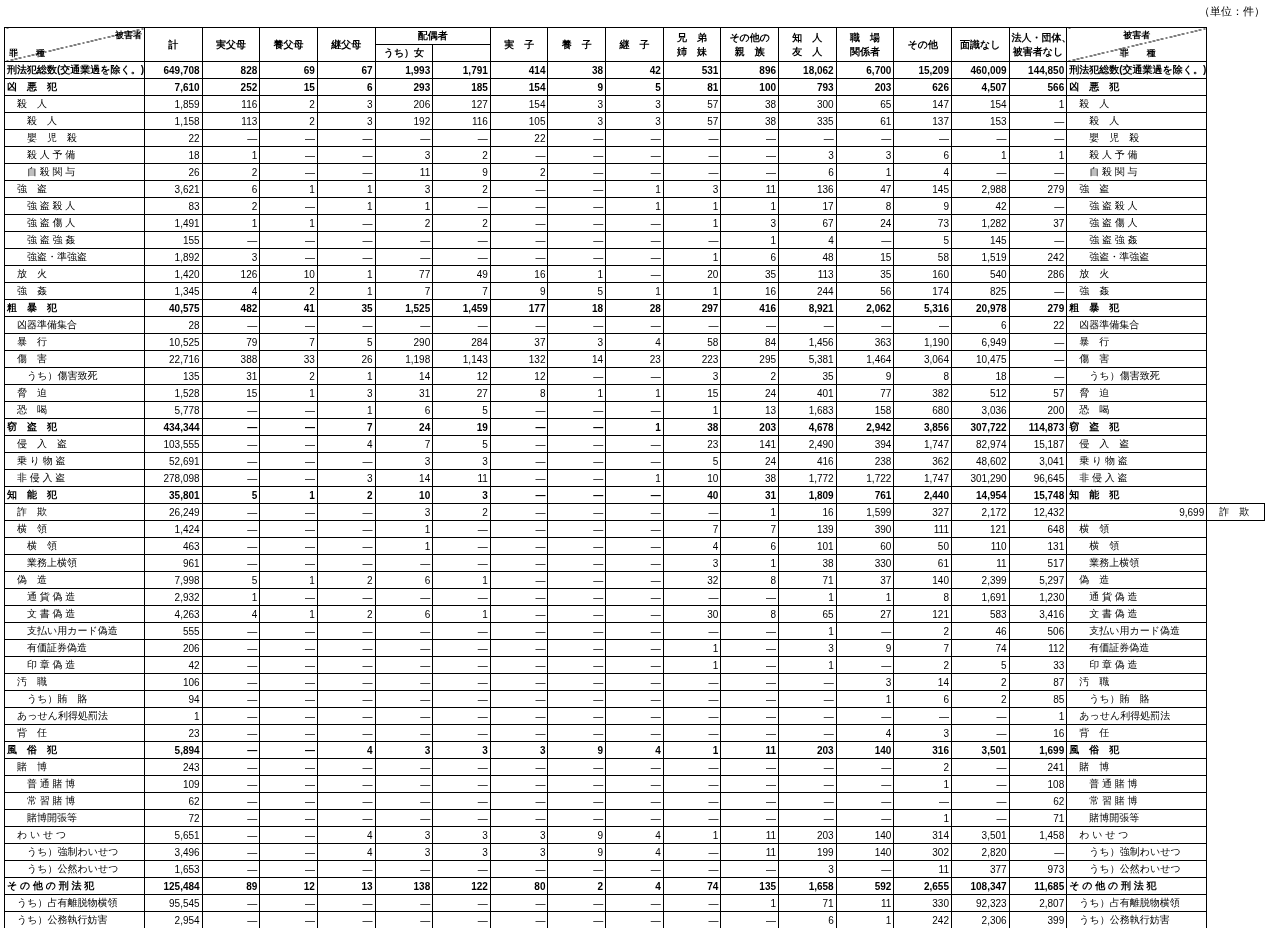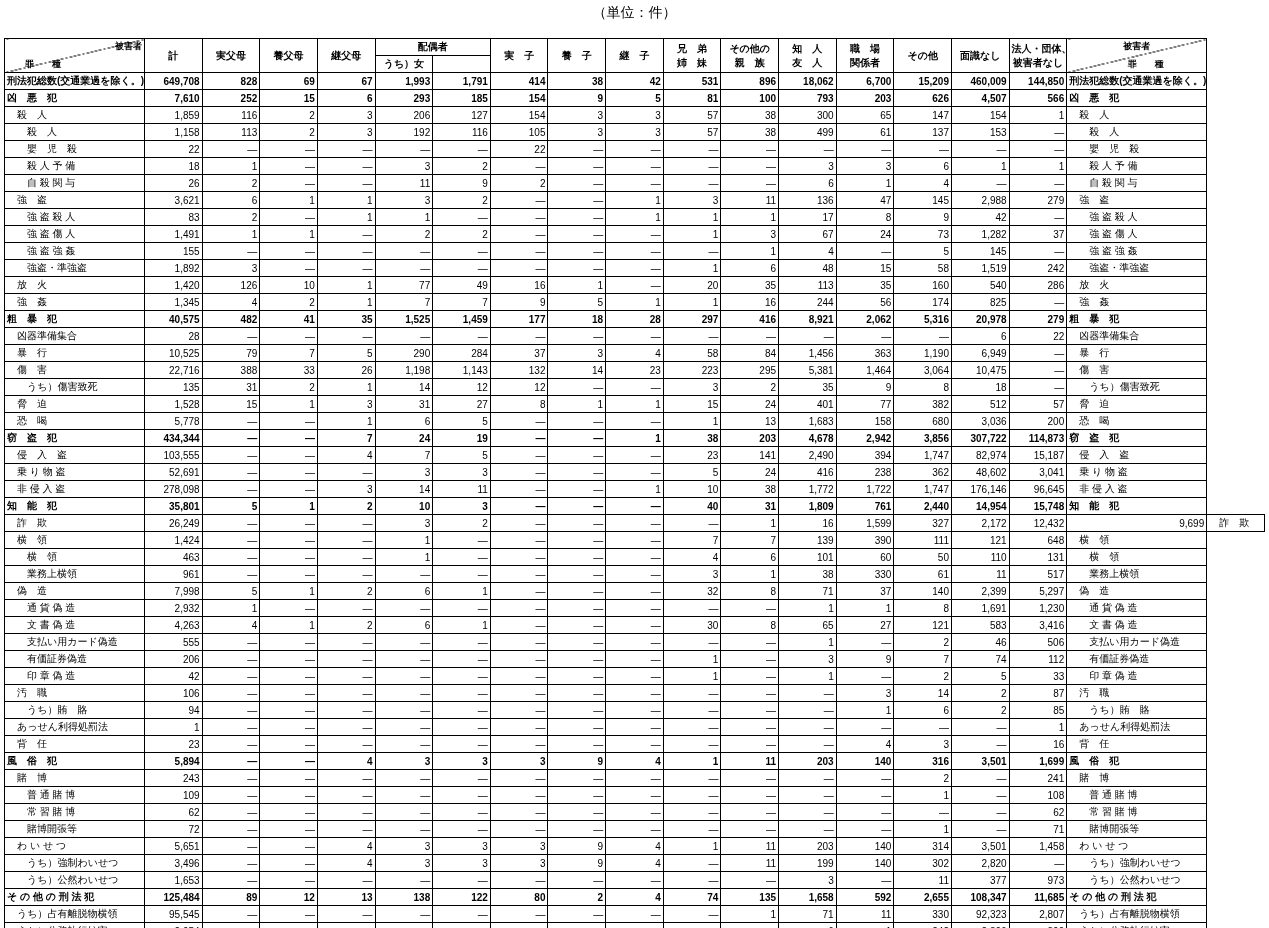--- a/index.html
+++ b/index.html
@@ -1,26 +1,26 @@
 <!DOCTYPE html>
 <html><head>
 <meta charset="utf-8">
 <style>
 body{font-family:"MS Gothic","Hiragino Sans",sans-serif;font-size:10px;color:#000;background:#fff;margin:0;padding:4px}
-.unit{text-align:center;font-size:14px;margin-bottom:16px}
+.unit{text-align:right;font-size:11px;margin-bottom:8px}
 table{border-collapse:collapse;width:100%;table-layout:fixed}
 th,td{border:1px solid #000;padding:1px 2px;height:14px;white-space:nowrap;overflow:hidden}
 th{font-weight:bold;background:#fff;text-align:center}
 td.num{text-align:right;font-family:inherit}
 td.lbl{text-align:left}
 td.lbl-r{text-align:left}
 .bold td{font-weight:bold}
 .diag{background:linear-gradient(to bottom right,transparent 49.5%,#000 49.5%,#000 50.5%,transparent 50.5%)}
 .diag .tl{position:absolute;top:1px;right:2px;font-size:9px}
-.diag .br{position:absolute;bottom:1px;left:20px;font-size:9px}
+.diag .br{position:absolute;bottom:1px;left:4px;font-size:9px}
 .diag2 .tl{position:absolute;top:1px;left:2px;font-size:9px}
 .diag2 .br{position:absolute;bottom:1px;right:2px;font-size:9px}
 th{position:relative}
 colgroup col:first-child{width:140px}
 colgroup col:last-child{width:140px}
 </style>
 </head>
 <body>
 
 <div class="unit">（単位：件）</div>
@@ -142,21 +142,21 @@
         <td class="num">113</td>
         <td class="num">2</td>
         <td class="num">3</td>
         <td class="num">192</td>
         <td class="num">116</td>
         <td class="num">105</td>
         <td class="num">3</td>
         <td class="num">3</td>
         <td class="num">57</td>
         <td class="num">38</td>
-        <td class="num">499</td>
+        <td class="num">335</td>
         <td class="num">61</td>
         <td class="num">137</td>
         <td class="num">153</td>
         <td class="num">—</td>
         <td class="lbl-r">　　殺　人</td>
       </tr>
       <tr>
         <td class="lbl">　　嬰　児　殺</td>
         <td class="num">22</td>
         <td class="num">—</td>
@@ -565,21 +565,21 @@
         <td class="num">14</td>
         <td class="num">11</td>
         <td class="num">—</td>
         <td class="num">—</td>
         <td class="num">1</td>
         <td class="num">10</td>
         <td class="num">38</td>
         <td class="num">1,772</td>
         <td class="num">1,722</td>
         <td class="num">1,747</td>
-        <td class="num">176,146</td>
+        <td class="num">301,290</td>
         <td class="num">96,645</td>
         <td class="lbl-r">　非 侵 入 盗</td>
       </tr>
       <tr class="bold">
         <td class="lbl">知　能　犯</td>
         <td class="num">35,801</td>
         <td class="num">5</td>
         <td class="num">1</td>
         <td class="num">2</td>
         <td class="num">10</td>

